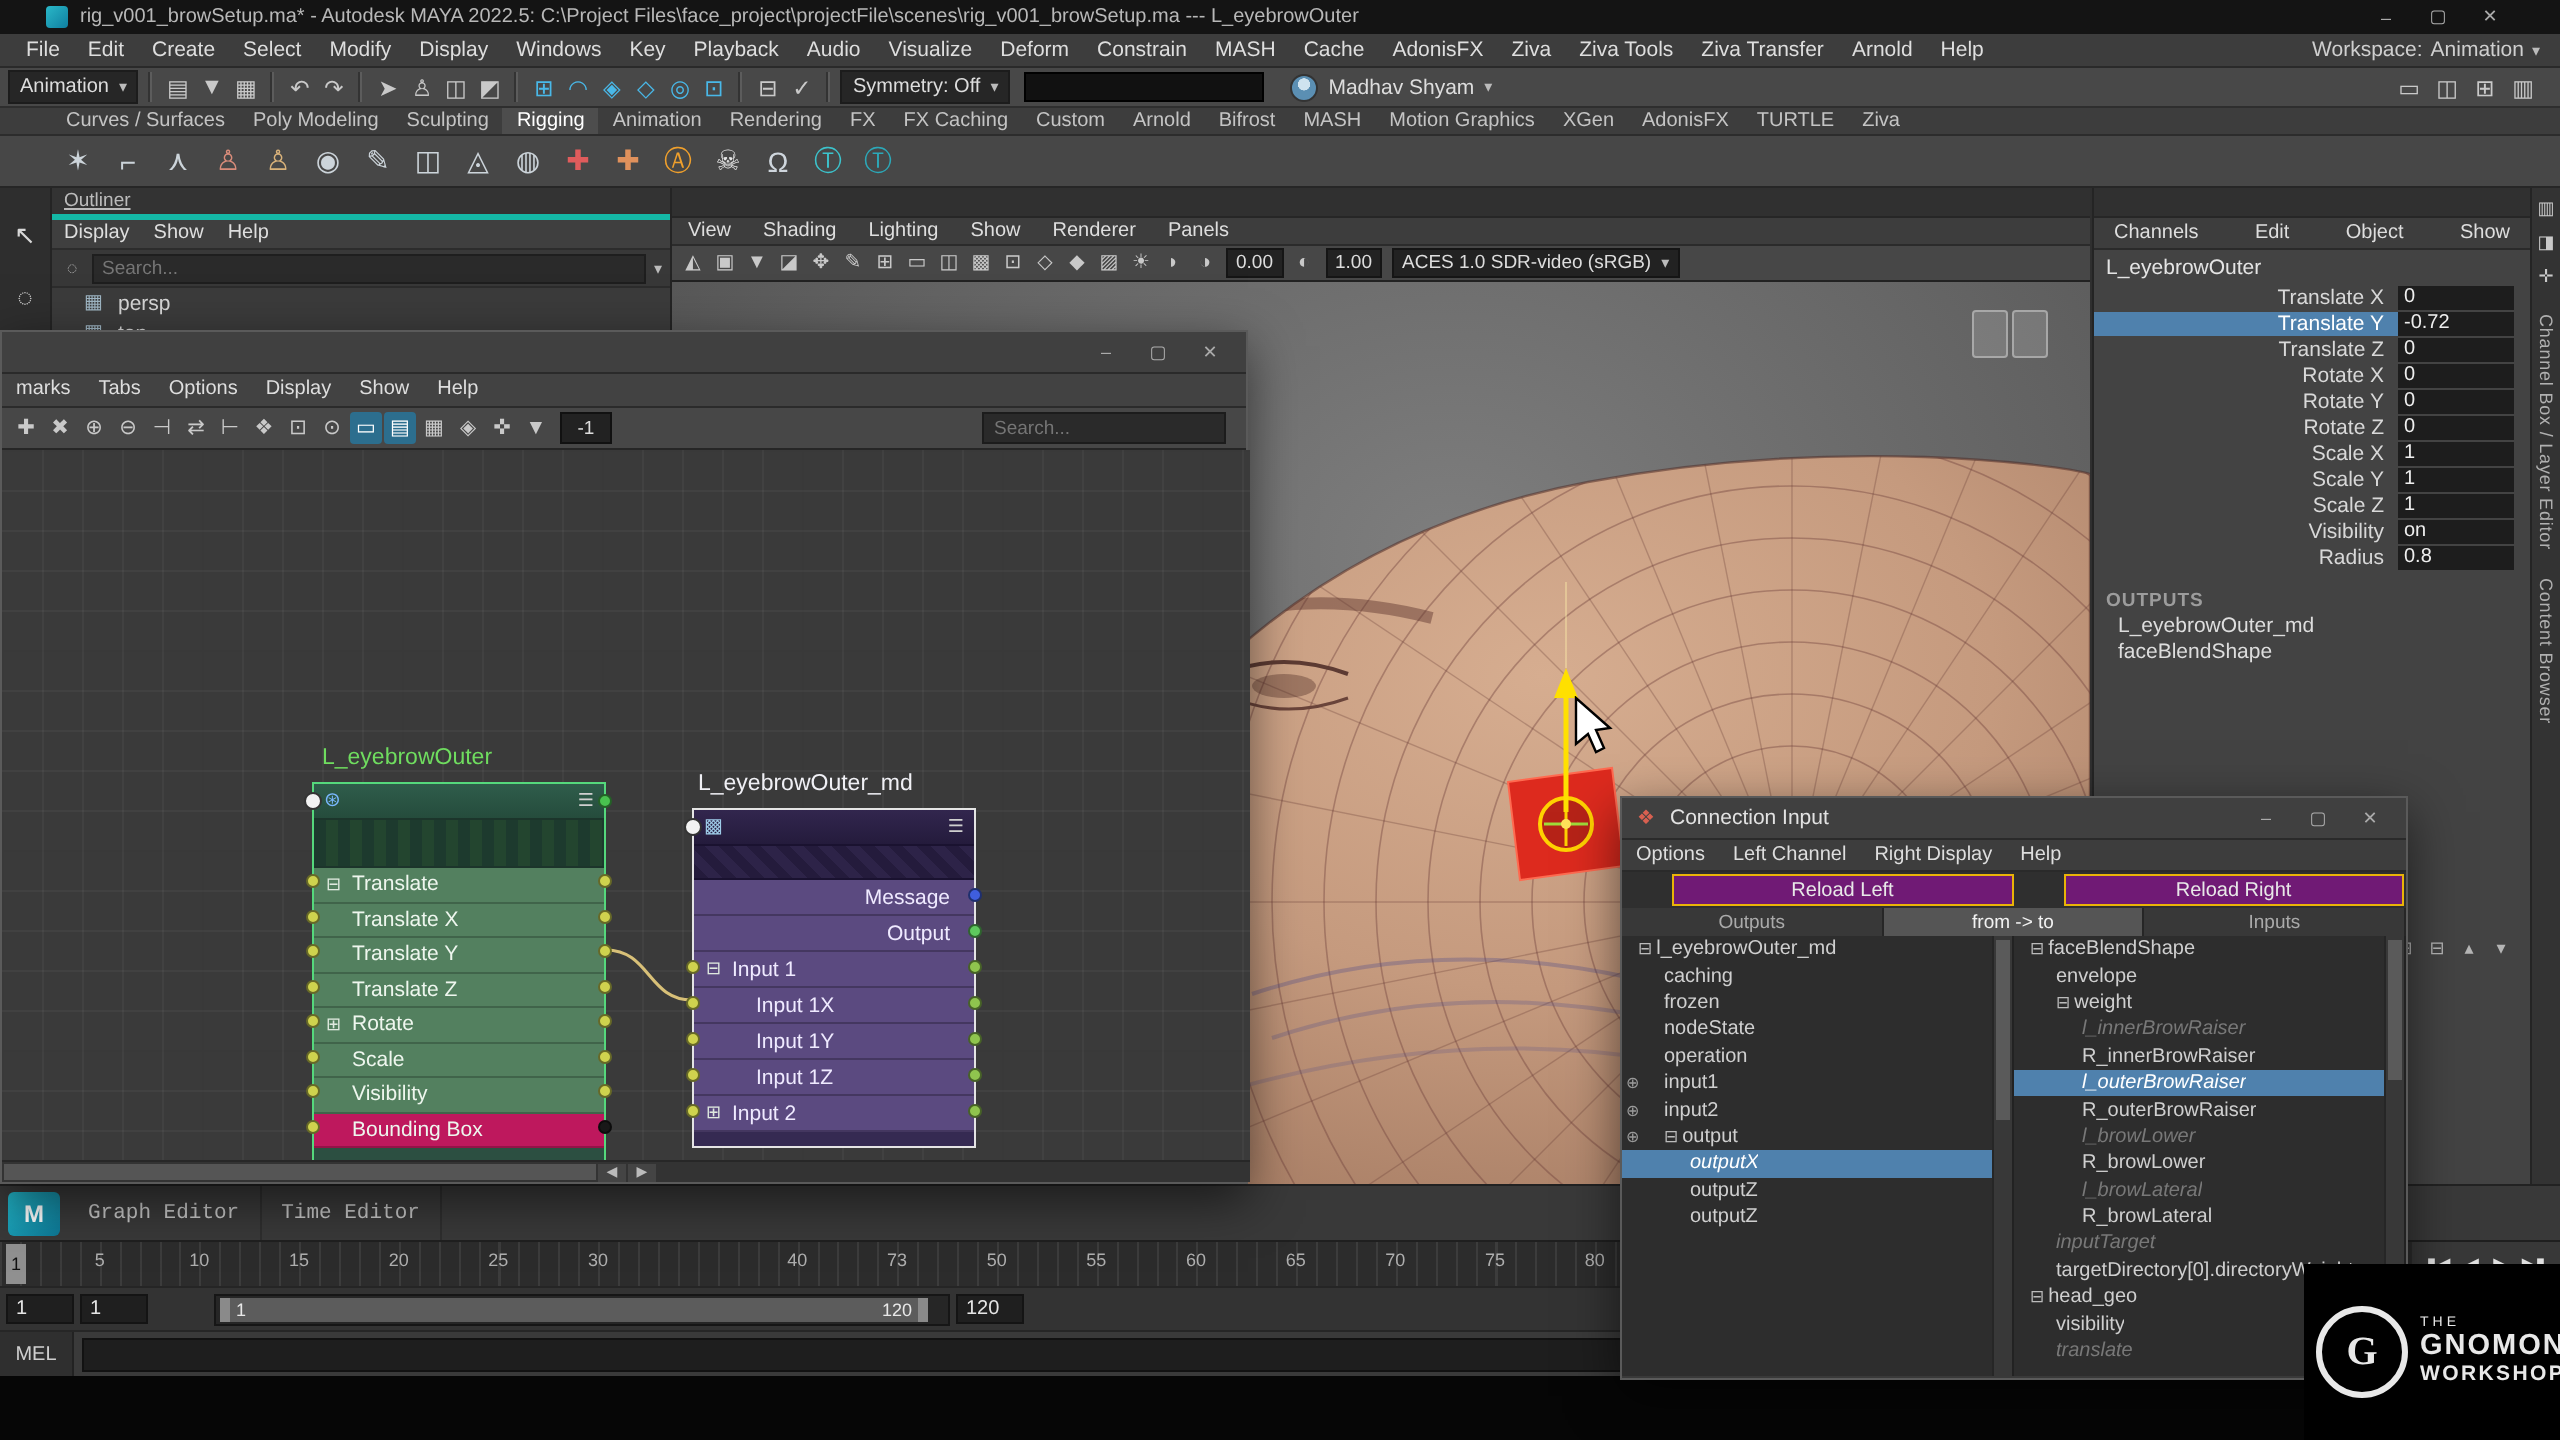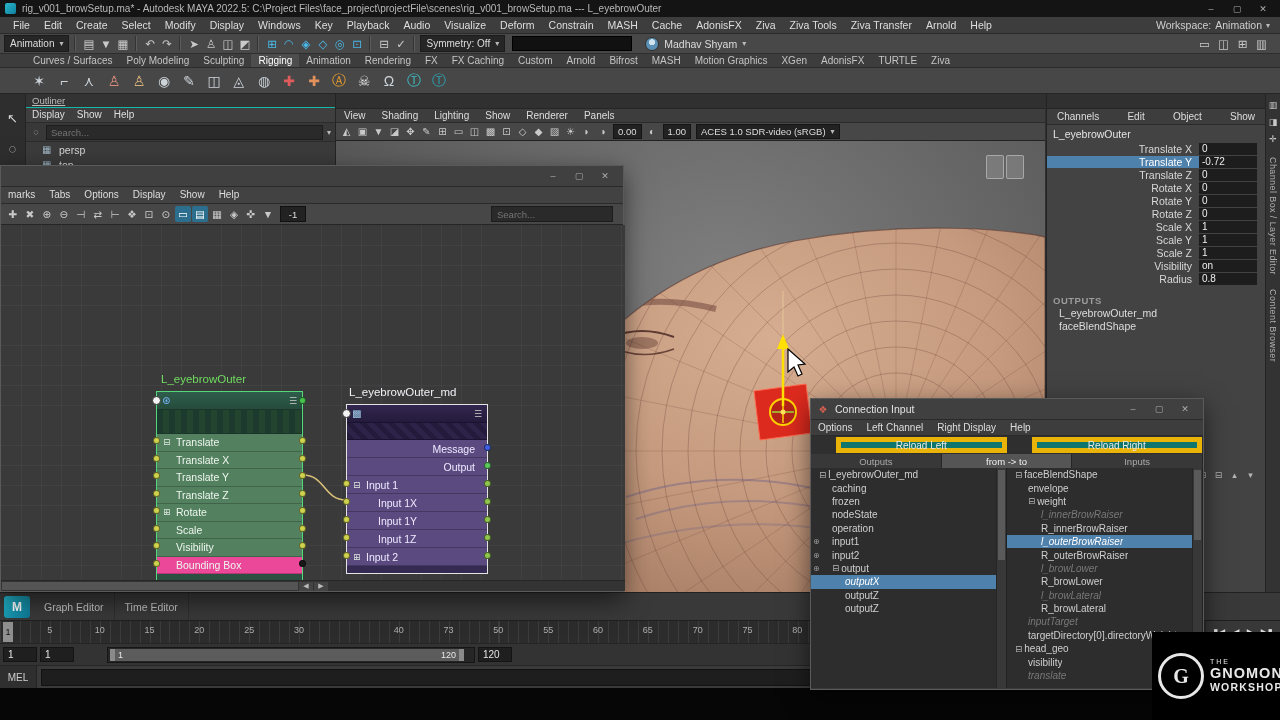--- a/index.html
+++ b/index.html
@@ -1,21 +1,21 @@
 <!DOCTYPE html>
 <html><head>
 <meta charset="utf-8">
 <style>
   html,body{margin:0;padding:0;background:#000;}
   #app{position:relative;width:1280px;height:720px;background:#2f2f2f;
        font-family:"Liberation Sans","DejaVu Sans",sans-serif;font-size:11px;color:#ccc;
        overflow:hid den;overflow:hidden;user-select:none;}
   
   #titlebar{position:absolute;left:0;top:0;width:1280px;height:17px;background:#141414;
-    display:flex;align-items:center;gap:6px;padding:0 5px;color:#b8b8b8;font-size:10px;box-sizing:border-box;}
+    display:flex;align-items:center;gap:6px;padding:0 23px;color:#b8b8b8;font-size:10px;box-sizing:border-box;}
   #maya-app-icon{width:11px;height:11px;border-radius:2px;background:linear-gradient(135deg,#2ab8c8,#0f7fa0);}
   .winbtns{margin-left:auto;display:flex;gap:2px;}
   .winbtn{width:24px;height:15px;display:flex;align-items:center;justify-content:center;color:#aaa;font-size:9px;}
   
   #menubar{position:absolute;left:0;top:17px;width:1280px;height:17px;background:#3d3d3d;border-bottom:1px solid #2a2a2a;
     display:flex;align-items:center;padding:0 6px;box-sizing:border-box;}
   #menubar-items{display:flex;align-items:flex-end;}
   .mitem{padding:0 7px;font-size:10.5px;color:#dedede;line-height:16px;white-space:nowrap;}
   #workspace{margin-left:auto;display:flex;align-items:center;gap:4px;color:#cfcfcf;font-size:10.5px;padding-right:4px;}
   .chev{font-size:8px;color:#bbb;}
@@ -37,21 +37,21 @@
   .shelftab.active{color:#fff;background:#4d4d4d;}
   #shelficons{position:absolute;left:0;top:68px;width:1280px;height:26px;background:#474747;border-bottom:1px solid #262626;
     display:flex;align-items:center;padding-left:28px;gap:3px;box-sizing:border-box;}
   .shicon{width:22px;height:22px;display:flex;align-items:center;justify-content:center;font-size:14px;flex:none;}
   
   #toolbox{position:absolute;left:0;top:94px;width:26px;height:498px;background:#2e2e2e;border-right:1px solid #242424;
     display:flex;flex-direction:column;align-items:center;padding-top:14px;gap:10px;box-sizing:border-box;}
   .tbicon{width:20px;height:20px;display:flex;align-items:center;justify-content:center;color:#d8d8d8;font-size:13px;}
   
   #outliner{position:absolute;left:26px;top:94px;width:310px;height:498px;background:#3b3b3b;border-right:1px solid #242424;box-sizing:border-box;}
-  #outliner-tab{height:13px;background:#333;display:flex;align-items:center;padding-left:6px;font-size:9.5px;color:#bbb;border-bottom:1px solid #14b8a6;text-decoration:underline;}
+  #outliner-tab{height:13px;background:#333;display:flex;align-items:center;padding-left:6px;font-size:9.5px;color:#bbb;border-bottom:3px solid #14b8a6;text-decoration:underline;}
   #outliner-menus{height:14px;display:flex;align-items:center;background:#3f3f3f;border-bottom:1px solid #2c2c2c;}
   #outliner-menus .mitem{font-size:10px;padding:0 6px;}
   #outliner-search{height:18px;display:flex;align-items:center;background:#383838;border-bottom:1px solid #2c2c2c;padding:0 4px;gap:4px;}
   #outliner-search input{flex:1;height:13px;background:#2a2a2a;border:1px solid #1e1e1e;color:#bbb;font-size:9.5px;padding:0 4px;font-family:inherit;}
   .olitem{height:15px;display:flex;align-items:center;gap:5px;padding-left:16px;color:#d6d6d6;font-size:10.5px;}
   .olicon{width:12px;color:#9fb6c4;font-size:10px;}
   
   #viewport{position:absolute;left:336px;top:94px;width:709px;height:498px;background:#333;}
   #vp-band{height:14px;background:#303030;border-bottom:1px solid #262626;}
   #vp-menus{height:13px;background:#3d3d3d;display:flex;align-items:center;border-bottom:1px solid #2b2b2b;}
@@ -96,21 +96,21 @@
     linear-gradient(rgba(255,255,255,.035) 1px,transparent 1px),
     linear-gradient(90deg,rgba(255,255,255,.035) 1px,transparent 1px),
     linear-gradient(rgba(0,0,0,.14) 1px,transparent 1px),
     linear-gradient(90deg,rgba(0,0,0,.14) 1px,transparent 1px);
     background-size:20px 20px,20px 20px,100px 100px,100px 100px;overflow:hidden;}
   .node{position:absolute;box-sizing:border-box;}
   #tnode{left:155px;top:166px;width:147px;height:190px;background:#2c4f41;border:1px solid #55d87c;}
   #tnode-header{height:17px;background:linear-gradient(#2f5d4b,#254c3c);display:flex;align-items:center;padding:0 5px;gap:4px;border-bottom:1px solid #1c352b;}
   #tnode-preview{height:23px;background:repeating-linear-gradient(90deg,#1d3a2e 0 6px,#23452f 6px 12px);border-bottom:1px solid #1c352b;}
   .ngrow{height:17.5px;display:flex;align-items:center;background:#53805f;border-bottom:1px solid rgba(0,0,0,.22);font-size:10.5px;color:#eef6ee;padding-left:6px;gap:3px;box-sizing:border-box;}
-  .ngrow.dark{background:#ec4899;}
+  .ngrow.dark{background:#be185d;}
   .nexp{font-size:9px;width:10px;color:#dfe9df;flex:none;}
   #mnode{left:345px;top:179px;width:142px;height:170px;background:#352a52;border:1px solid #e4e4e4;}
   #mnode-header{height:17px;background:linear-gradient(#32264e,#241b3c);display:flex;align-items:center;padding:0 5px;gap:4px;border-bottom:1px solid #1a1230;}
   #mnode-preview{height:16px;background:repeating-linear-gradient(45deg,#241b3c 0 5px,#2d2348 5px 10px);border-bottom:1px solid #1a1230;}
   .mprow{height:18px;display:flex;align-items:center;background:#5b4a80;border-bottom:1px solid rgba(0,0,0,.25);font-size:10.5px;color:#efeaff;padding:0 6px;gap:3px;box-sizing:border-box;}
   .mprow.out{justify-content:flex-end;padding-right:12px;}
   .hamb{margin-left:auto;font-size:9px;color:#cfcfcf;}
   .dot{position:absolute;width:7px;height:7px;border-radius:50%;border:1px solid rgba(0,0,0,.5);box-sizing:border-box;}
   .bigdot{position:absolute;width:9px;height:9px;border-radius:50%;background:#f2f2f2;border:1px solid #333;box-sizing:border-box;}
   .ntitle{position:absolute;font-size:11.5px;}
@@ -118,21 +118,21 @@
   #mnode-title{left:348px;top:161px;color:#f0f0f5;}
   .wire{position:absolute;left:0;top:0;pointer-events:none;}
   #ne-hscroll{position:absolute;left:0;bottom:0;width:624px;height:10px;background:#333;border-top:1px solid #272727;display:flex;align-items:center;}
   #ne-hthumb{width:296px;height:8px;background:#555;margin-left:1px;}
   .scrarrow{width:14px;height:9px;display:flex;align-items:center;justify-content:center;font-size:7px;color:#bbb;background:#444;margin-left:1px;}
   
   #conneditor{left:810px;top:398px;width:394px;height:292px;z-index:30;background:#393939;}
   #ce-menus{height:15px;background:#3d3d3d;border-bottom:1px solid #2a2a2a;display:flex;align-items:center;}
   #ce-menus .mitem{font-size:10px;padding:0 7px;}
   #ce-reload{height:18px;display:flex;gap:1px;padding:1px;background:#2f2f2f;box-sizing:border-box;}
-  .ce-btn{flex:1;background:#0f766e;display:flex;align-items:center;justify-content:center;color:#e8e8e8;font-size:10px;border:5px solid #eab308;margin-left:24px;}
+  .ce-btn{flex:1;background:#701a75;display:flex;align-items:center;justify-content:center;color:#e8e8e8;font-size:10px;border:1px solid #eab308;margin-left:24px;}
   #ce-tabs{height:15px;display:flex;background:#2f2f2f;border-bottom:1px solid #262626;}
   .ce-tab{flex:1;display:flex;align-items:center;justify-content:center;font-size:9.5px;color:#aaa;background:#383838;border-right:1px solid #262626;}
   .ce-tab.active{background:#555;color:#f2f2f2;}
   #ce-lists{position:absolute;left:0;top:69px;right:0;bottom:1px;display:flex;}
   .ce-col{flex:1;background:#2d2d2d;position:relative;border-right:1px solid #222;overflow:hidden;}
   .ce-scroll{position:absolute;right:0;top:0;bottom:0;width:9px;background:#383838;border-left:1px solid #262626;}
   .ce-thumb{position:absolute;left:1px;right:1px;background:#5a5a5a;}
   .cerow{height:13.4px;display:flex;align-items:center;font-size:10px;color:#cfcfcf;position:relative;padding-right:12px;}
   .cerow.sel{background:#4f81ad;}
   .cerow.sel .celabel{color:#fff;}
@@ -858,21 +858,21 @@
           </div>
         <div class="ce-scroll">
             <div class="ce-thumb" style="top:2px;height:70px;"></div>
           </div>
       </div>
     </div>
   </div>
 
   <div id="panelrow">
     <span id="maya-logo">M</span>
-    <span id="panel-tab-host" style="display:flex;height:100%;">
+    <span id="panel-tab-host" style="display:flex;height:100%;font-family:Liberation Mono, monospace;">
         <div class="ptab">Graph Editor</div>
         <div class="ptab">Time Editor</div>
       </span>
   </div>
 
   <div id="timeslider">
     <div id="ts-ticks">
         <span class="tick" style="left: 4.13223%;">5</span>
         <span class="tick" style="left: 8.26446%;">10</span>
         <span class="tick" style="left: 12.3967%;">15</span>

